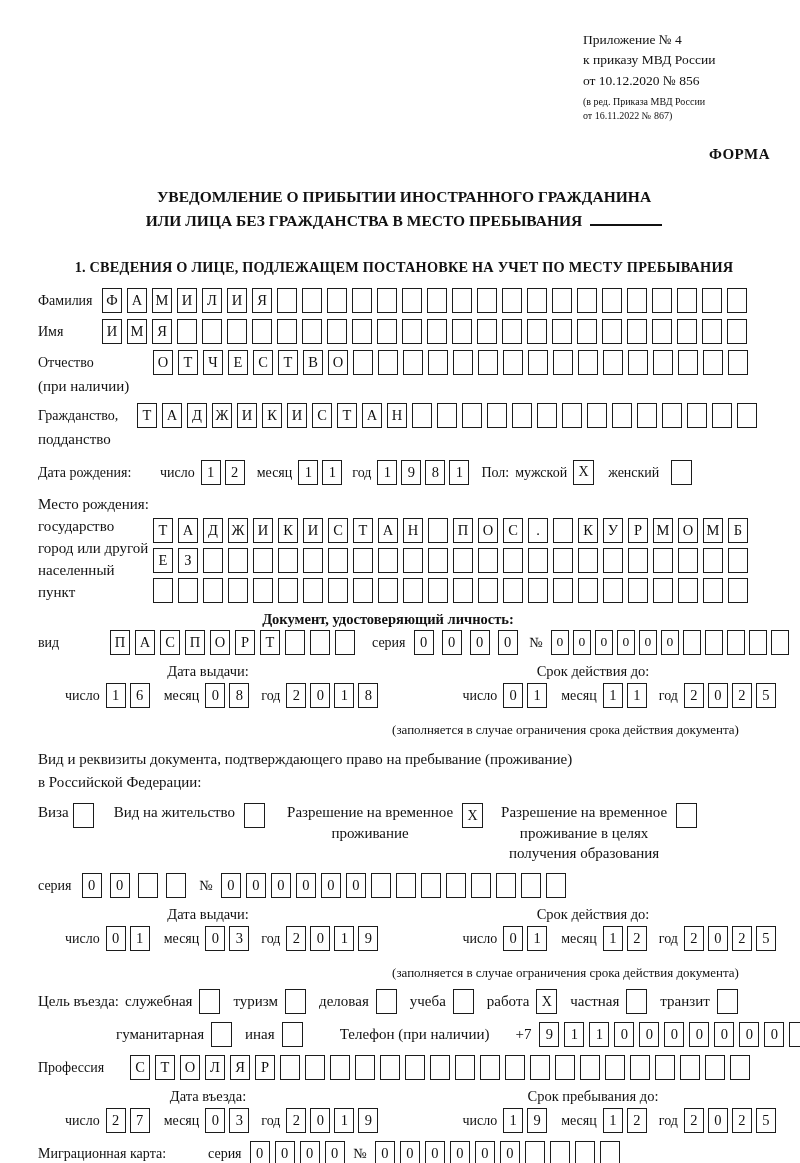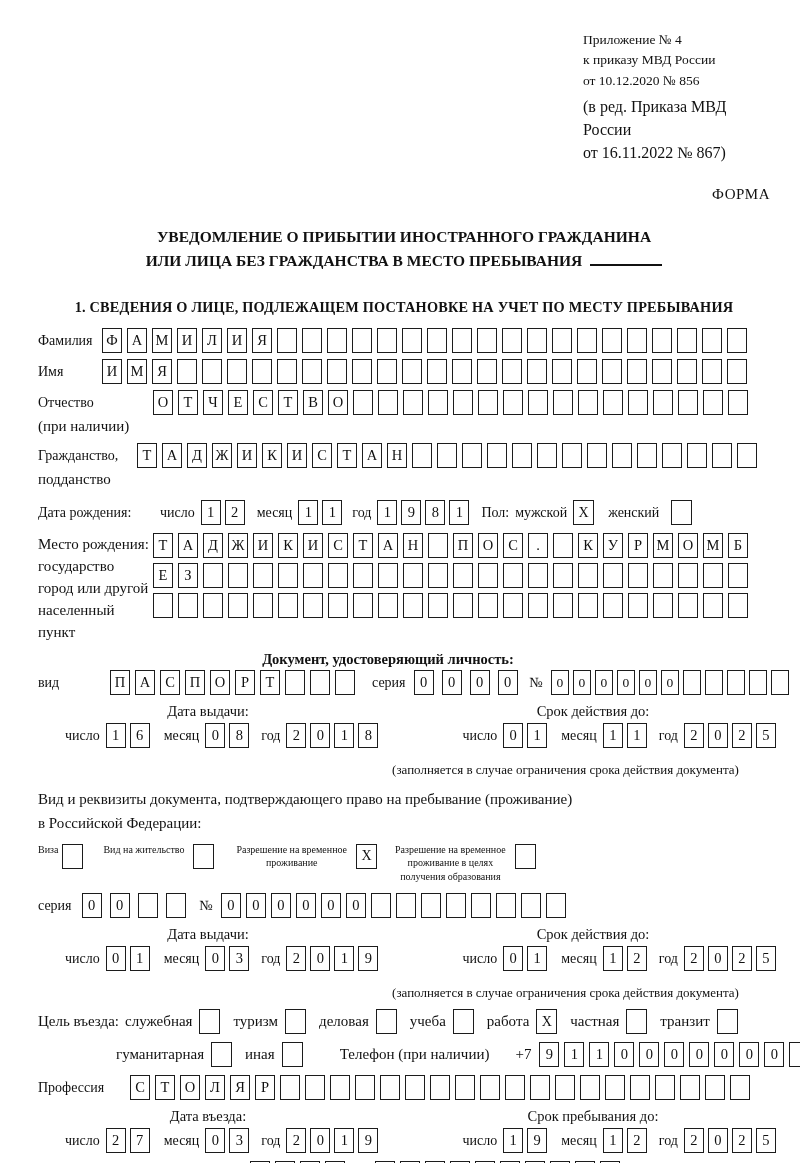--- a/index.html
+++ b/index.html
@@ -5,22 +5,22 @@
   html,body{margin:0;padding:0;background:#ffffff;}
   body{
     width:800px;height:1163px;
     font-family:"Liberation Serif","DejaVu Serif",serif;
     color:#111;position:relative;overflow:hidden;
   }
   .page{padding:30px 30px 0 38px;box-sizing:border-box;width:800px;}
 
   
   .annex{margin-left:545px;font-size:13.5px;line-height:1.5;}
-  .edition{margin-top:4px;font-size:16px;line-height:1.45;}
-  .form-label{margin-top:22px;text-align:right;font-weight:normal;font-size:15px;letter-spacing:.5px;}
+  .edition{margin-top:4px;font-size:10px;line-height:1.45;}
+  .form-label{margin-top:22px;text-align:right;font-weight:bold;font-size:15px;letter-spacing:.5px;}
 
   
   .title{margin-top:22px;text-align:center;font-weight:bold;font-size:15.5px;line-height:1.55;}
   .uline{display:inline-block;width:72px;border-bottom:2px solid #111;margin-left:8px;vertical-align:baseline;}
   .sec-heading{margin-top:26px;text-align:center;font-weight:bold;font-size:14.3px;letter-spacing:.2px;}
 
   
   .row{display:flex;align-items:flex-start;margin-top:6px;}
   .lbl{font-size:14px;line-height:25px;flex:none;}
   .lbl2{font-size:15px;line-height:22px;flex:none;}
@@ -52,30 +52,30 @@
   .drow{display:flex;margin-top:3px;align-items:center;}
   .note{font-size:13px;margin-top:14px;margin-left:300px;width:455px;text-align:center;}
 
   .doc-heading{margin-top:8px;margin-left:120px;width:460px;text-align:center;font-weight:bold;font-size:14.5px;}
 
   .intro{font-size:15px;margin-top:10px;line-height:1.55;}
 
   
   .opts{display:flex;align-items:flex-start;margin-top:8px;}
   .opt{display:flex;align-items:flex-start;flex:none;}
-  .opt .olbl{font-size:10px;line-height:1.35;}
+  .opt .olbl{font-size:15px;line-height:1.35;}
   .opt .cb{margin-left:9px;margin-top:1px;}
   .center-lines{text-align:center;}
 
   
   .prow{display:flex;align-items:center;margin-top:8px;}
   .prow .plbl{font-size:15px;flex:none;}
   .prow .cb{margin-left:7px;margin-right:13px;}
 
-  .mt2{margin-top:2px;} .mt8{margin-top:8px;} .mt10{margin-top:10px;} .mt12{margin-top:12px;}
+  .mt2{margin-top:2px;} .mt8{margin-top:8px;align-items:flex-end;} .mt10{margin-top:10px;} .mt12{margin-top:12px;}
 </style>
 </head>
 <body>
 
 <div class="page">
 
   <div class="annex">
     <div>Приложение № 4</div>
     <div>к приказу МВД России</div>
     <div>от 10.12.2020 № 856</div>

